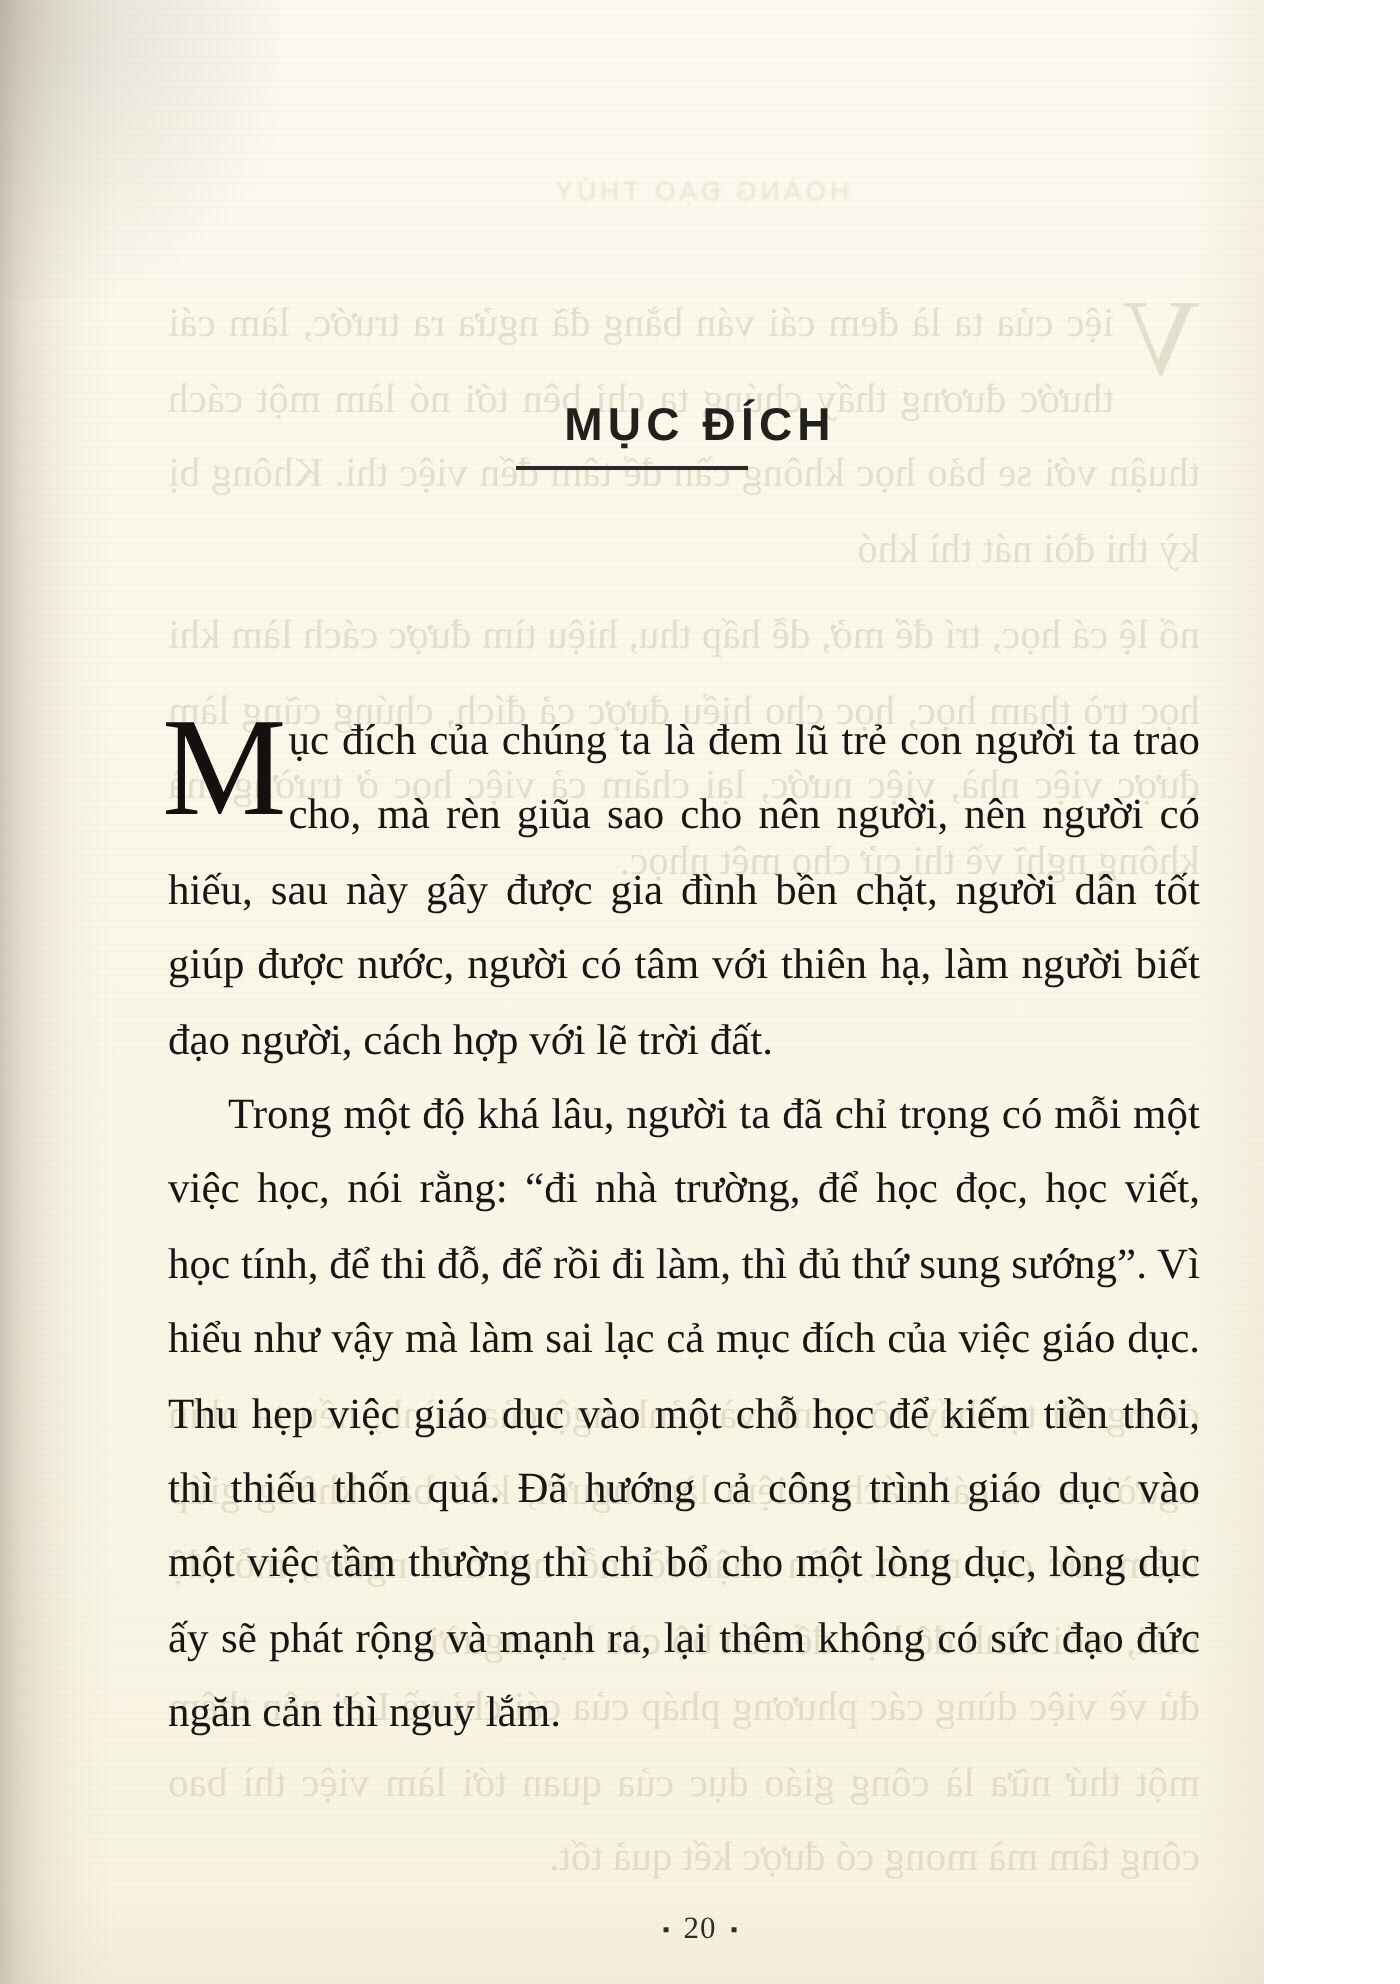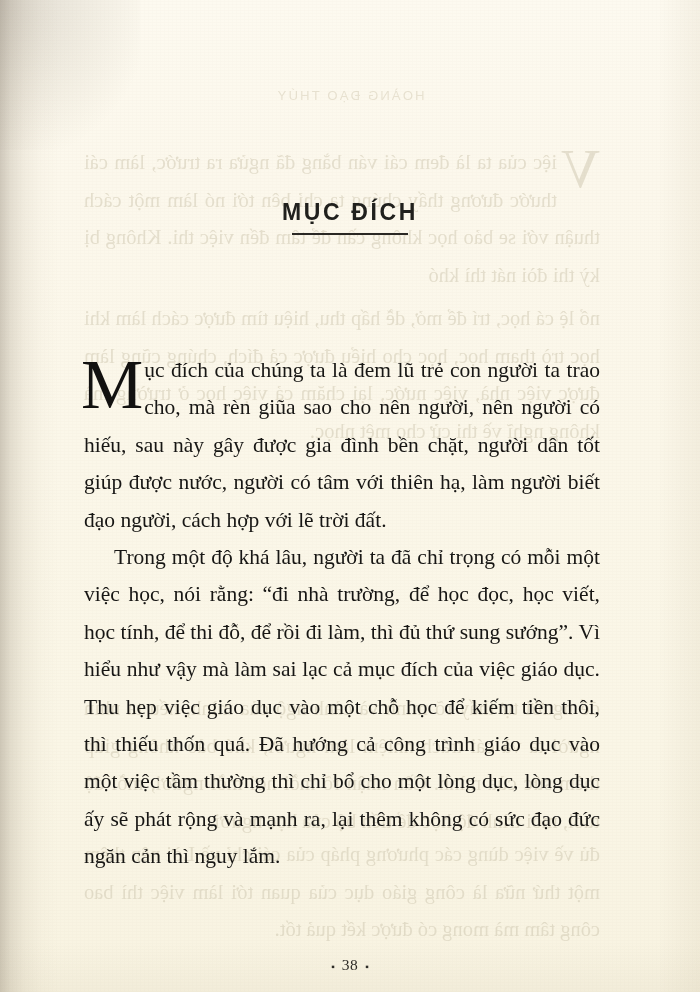--- a/index.html
+++ b/index.html
@@ -3,25 +3,26 @@
 <meta charset="utf-8">
 <style>
   html, body {
     margin: 0;
     padding: 0;
     background: #ffffff;
   }
 
   #page {
     position: relative;
-    width: 700px;
+    width: 620px;
     height: 992px;
     overflow: hidden;
     background: #fbf7e9;
     font-family: "Liberation Serif", "DejaVu Serif", serif;
+    padding-left: 12px;
   }
 
   
   .paper-base {
     position: absolute;
     inset: 0;
     background:
       linear-gradient(to bottom,
         #fdfaf0 0%,
         #fcf8ec 18%,
@@ -227,21 +228,21 @@
 
   <div class="chapter-title">MỤC ĐÍCH</div>
   <div class="title-rule"></div>
 
   <div class="body-text">
     <p class="first"><span class="dropcap">M</span><span>ục đích của chúng ta là đem lũ trẻ con người ta trao cho, mà rèn giũa sao cho nên người, nên người có hiếu, sau này gây được gia đình bền chặt, người dân tốt giúp được nước, người có tâm với thiên hạ, làm người biết đạo người, cách hợp với lẽ trời đất.</span></p>
     <p>Trong một độ khá lâu, người ta đã chỉ trọng có mỗi một việc học, nói rằng: “đi nhà trường, để học đọc, học viết, học tính, để thi đỗ, để rồi đi làm, thì đủ thứ sung sướng”. Vì hiểu như vậy mà làm sai lạc cả mục đích của việc giáo dục. Thu hẹp việc giáo dục vào một chỗ học để kiếm tiền thôi, thì thiếu thốn quá. Đã hướng cả công trình giáo dục vào một việc tầm thường thì chỉ bổ cho một lòng dục, lòng dục ấy sẽ phát rộng và mạnh ra, lại thêm không có sức đạo đức ngăn cản thì nguy lắm.</p>
   </div>
 
   <div class="page-number">
-    <span class="dot">▪</span><span class="num">38</span><span class="dot">▪</span>
+    <span class="dot">▪</span><span class="num">20</span><span class="dot">▪</span>
   </div>
 
   <div class="grain"></div>
   <div class="gutter-shadow"></div>
   <div class="corner-shadow"></div>
   <div class="edge-vignette"></div>
 
 </div>
 
 </body></html>

